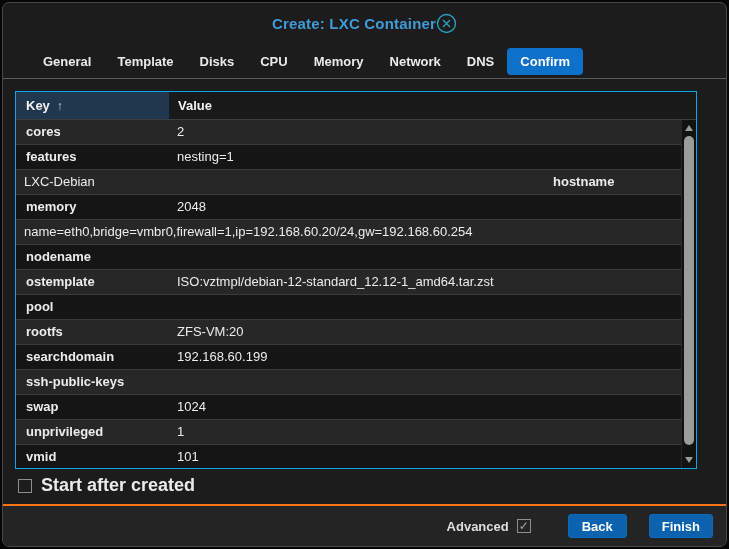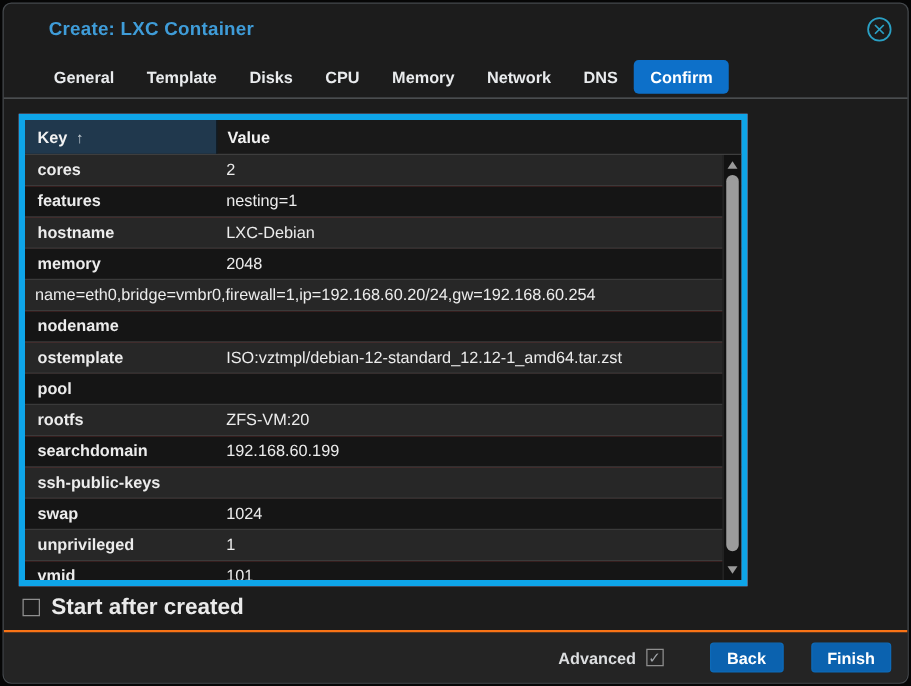--- a/index.html
+++ b/index.html
@@ -3,36 +3,36 @@
 <meta charset="utf-8">
 <style>
   * { margin:0; padding:0; box-sizing:border-box; }
   html,body { width:729px; height:549px; background:#060606; font-family:"Liberation Sans", sans-serif; overflow:hidden; }
 
   .dialog { position:absolute; left:2px; top:2px; width:725px; height:545px;
             background:#1c1c1c; border:1px solid #45494d; border-radius:7px; }
 
   
   .titlebar { position:absolute; top:0; left:0; right:0; height:41px;
-              display:flex; align-items:center; justify-content:space-between; padding:0 12px;margin-left:24px; }
+              display:flex; align-items:center; justify-content:center; padding:0 12px; }
   .title { color:var(--title-text,#3f9cd8); font-size:15px; font-weight:bold; letter-spacing:.2px; }
   .close { width:21px; height:21px; color:var(--close-icon,#2aa0c4); cursor:pointer; display:flex; }
 
   
   .tabbar { position:absolute; top:41px; left:0; right:0; height:35px;
             display:flex; align-items:center; padding-left:27px; border-bottom:1px solid #595d60; }
   .tab { background:transparent; border:none; color:#e9ebed; font-family:inherit;
          font-size:13px; font-weight:bold; padding:6px 13px; border-radius:4px; cursor:pointer; }
   .tab.active { background:var(--active-tab,#0d70c9); color:#fff; }
 
   
   .content { position:absolute; top:77px; left:0; right:0; bottom:43px; }
 
-  .grid { position:absolute; left:12px; top:11px; width:583px; height:378px;
-          border:5px solid #0ea5e9; background:#ef4444; }
+  .grid { position:absolute; left:12px; top:11px; width:682px; height:378px;
+          border:1px solid #0ea5e9; background:#84cc16; }
   .grid-header { display:flex; height:28px; background:#191919; border-bottom:1px solid #3e3e3e;
                  font-size:13px; font-weight:bold; color:#f2f2f2; }
   .col-key { width:153px; background:var(--header-key-bg,#20384d); display:flex; align-items:center;
              padding-left:10px; cursor:pointer; }
   .sort-arrow { margin-left:7px; color:#c2cbd2; font-weight:normal; font-size:12px; }
   .col-value { flex:1; display:flex; align-items:center; padding-left:8px; cursor:pointer;
                border-left:1px solid #101d27; }
 
   .grid-body { position:absolute; top:28px; left:0; right:0; bottom:0; overflow:hidden; }
   .row { display:flex; height:25px; line-height:23px; border-bottom:1px solid #3a3a3a;
@@ -113,22 +113,22 @@
       <div class="grid-body">
           <div class="row">
     <div class="cell key">cores</div>
     <div class="cell val">2</div>
   </div>
           <div class="row">
     <div class="cell key">features</div>
     <div class="cell val">nesting=1</div>
   </div>
           <div class="row">
+    <div class="cell val">LXC-Debian</div>
     <div class="cell key">hostname</div>
-    <div class="cell val">LXC-Debian</div>
   </div>
           <div class="row">
     <div class="cell key">memory</div>
     <div class="cell val">2048</div>
   </div>
           <div class="row">
     <div class="cell val">name=eth0,bridge=vmbr0,firewall=1,ip=192.168.60.20/24,gw=192.168.60.254</div>
   </div>
           <div class="row">
     <div class="cell key">nodename</div>

